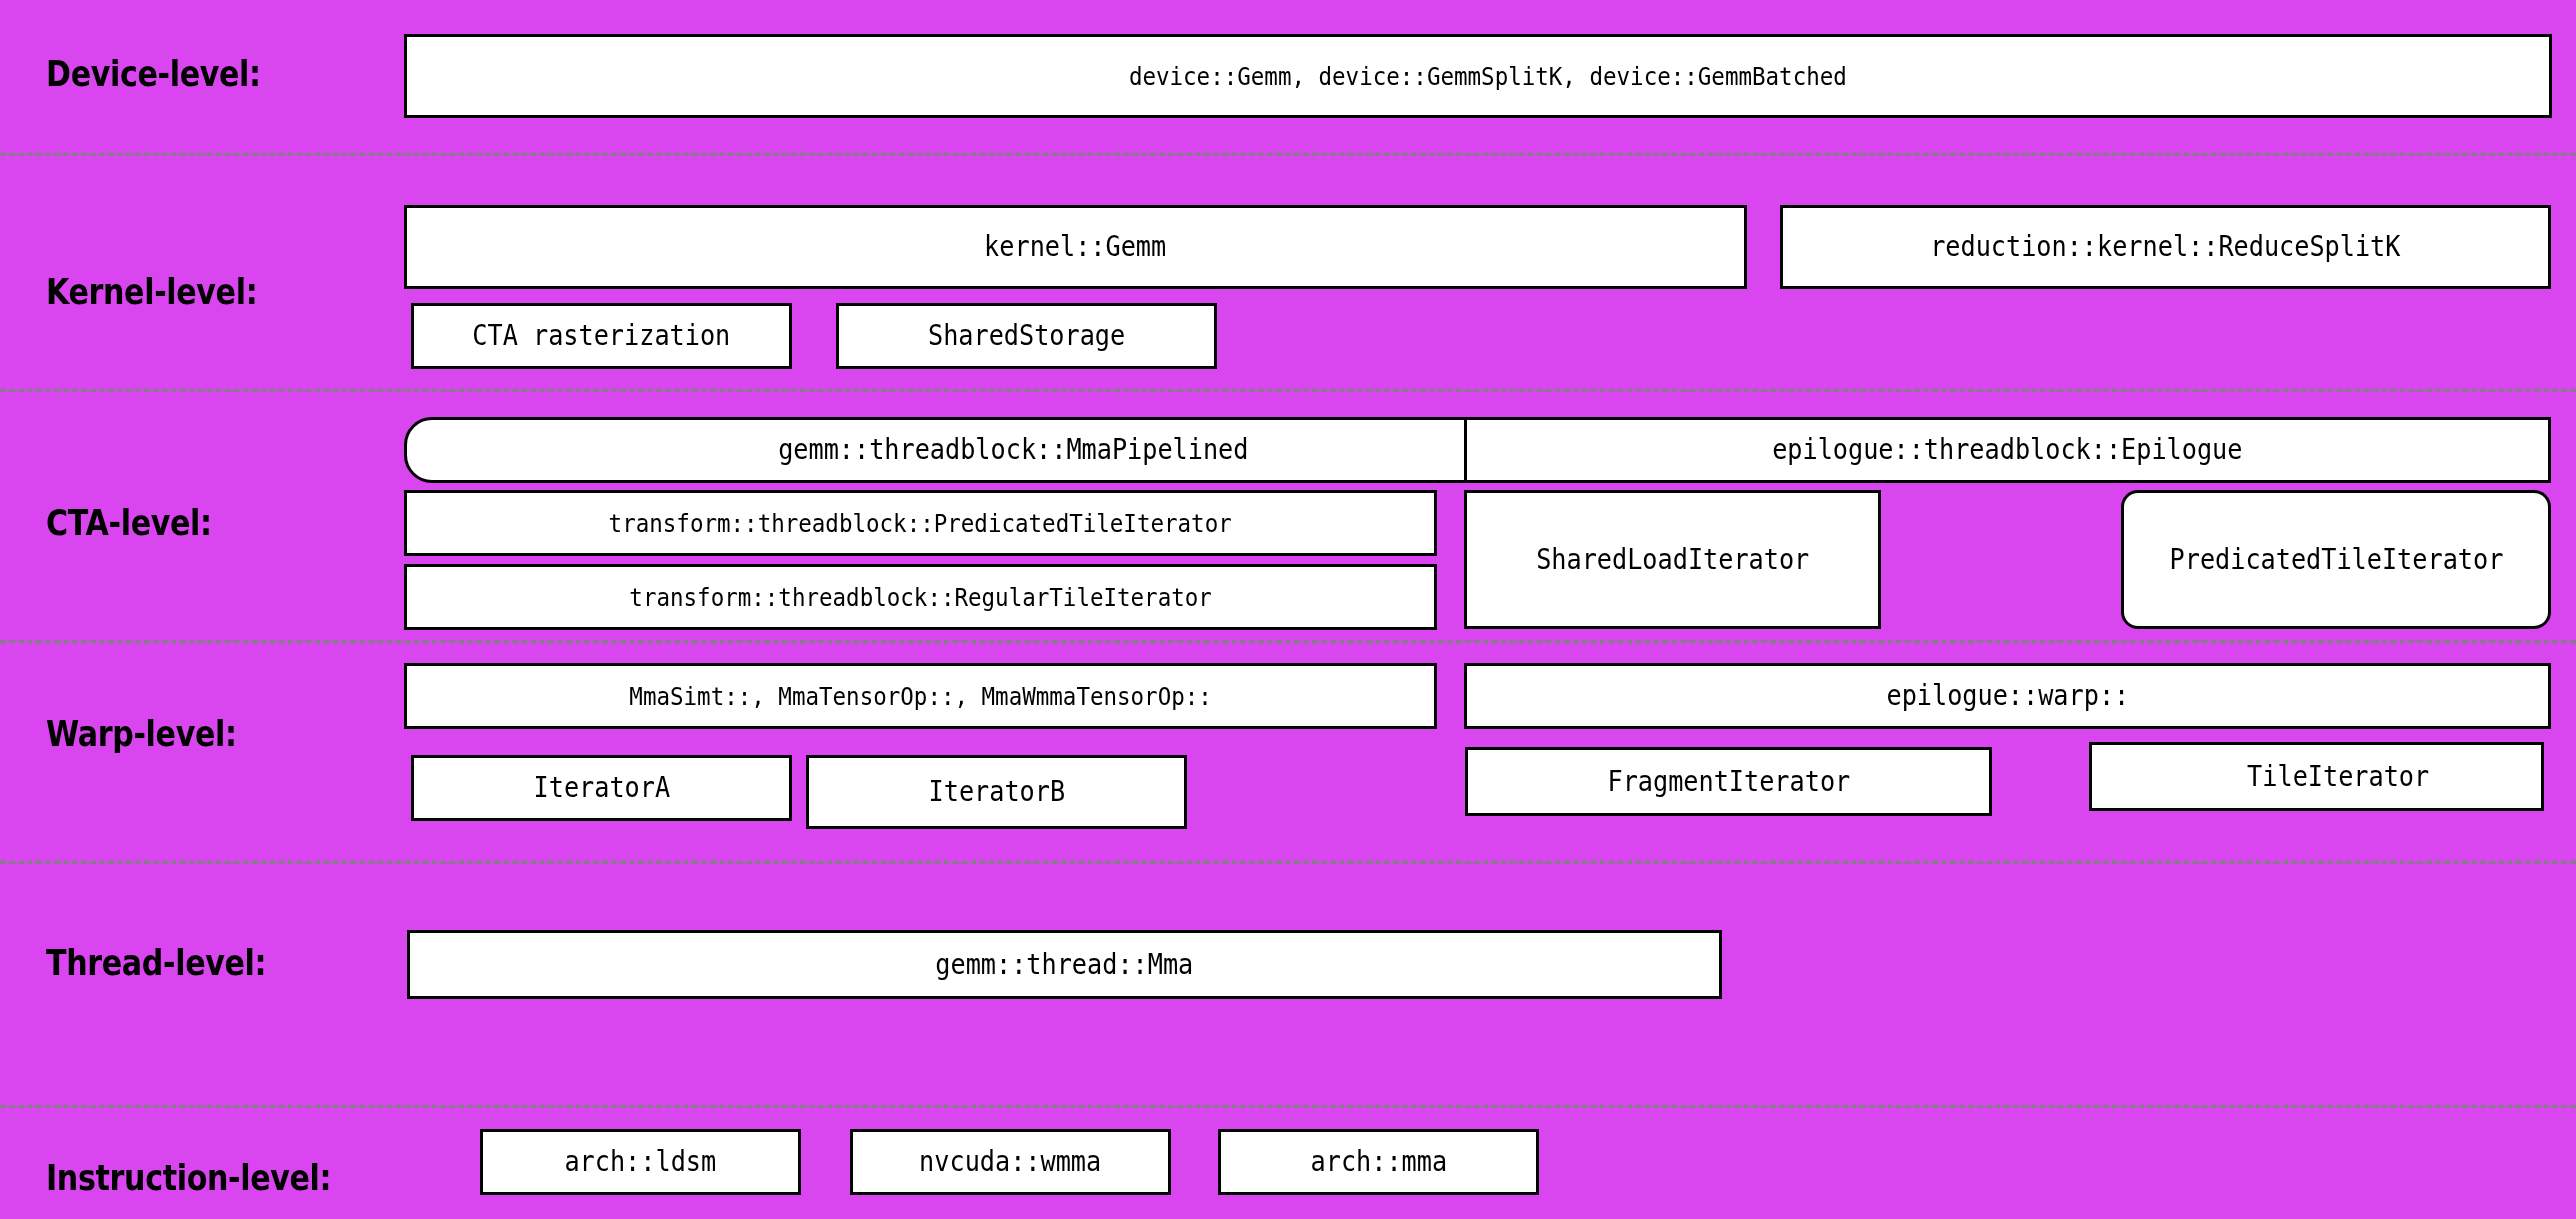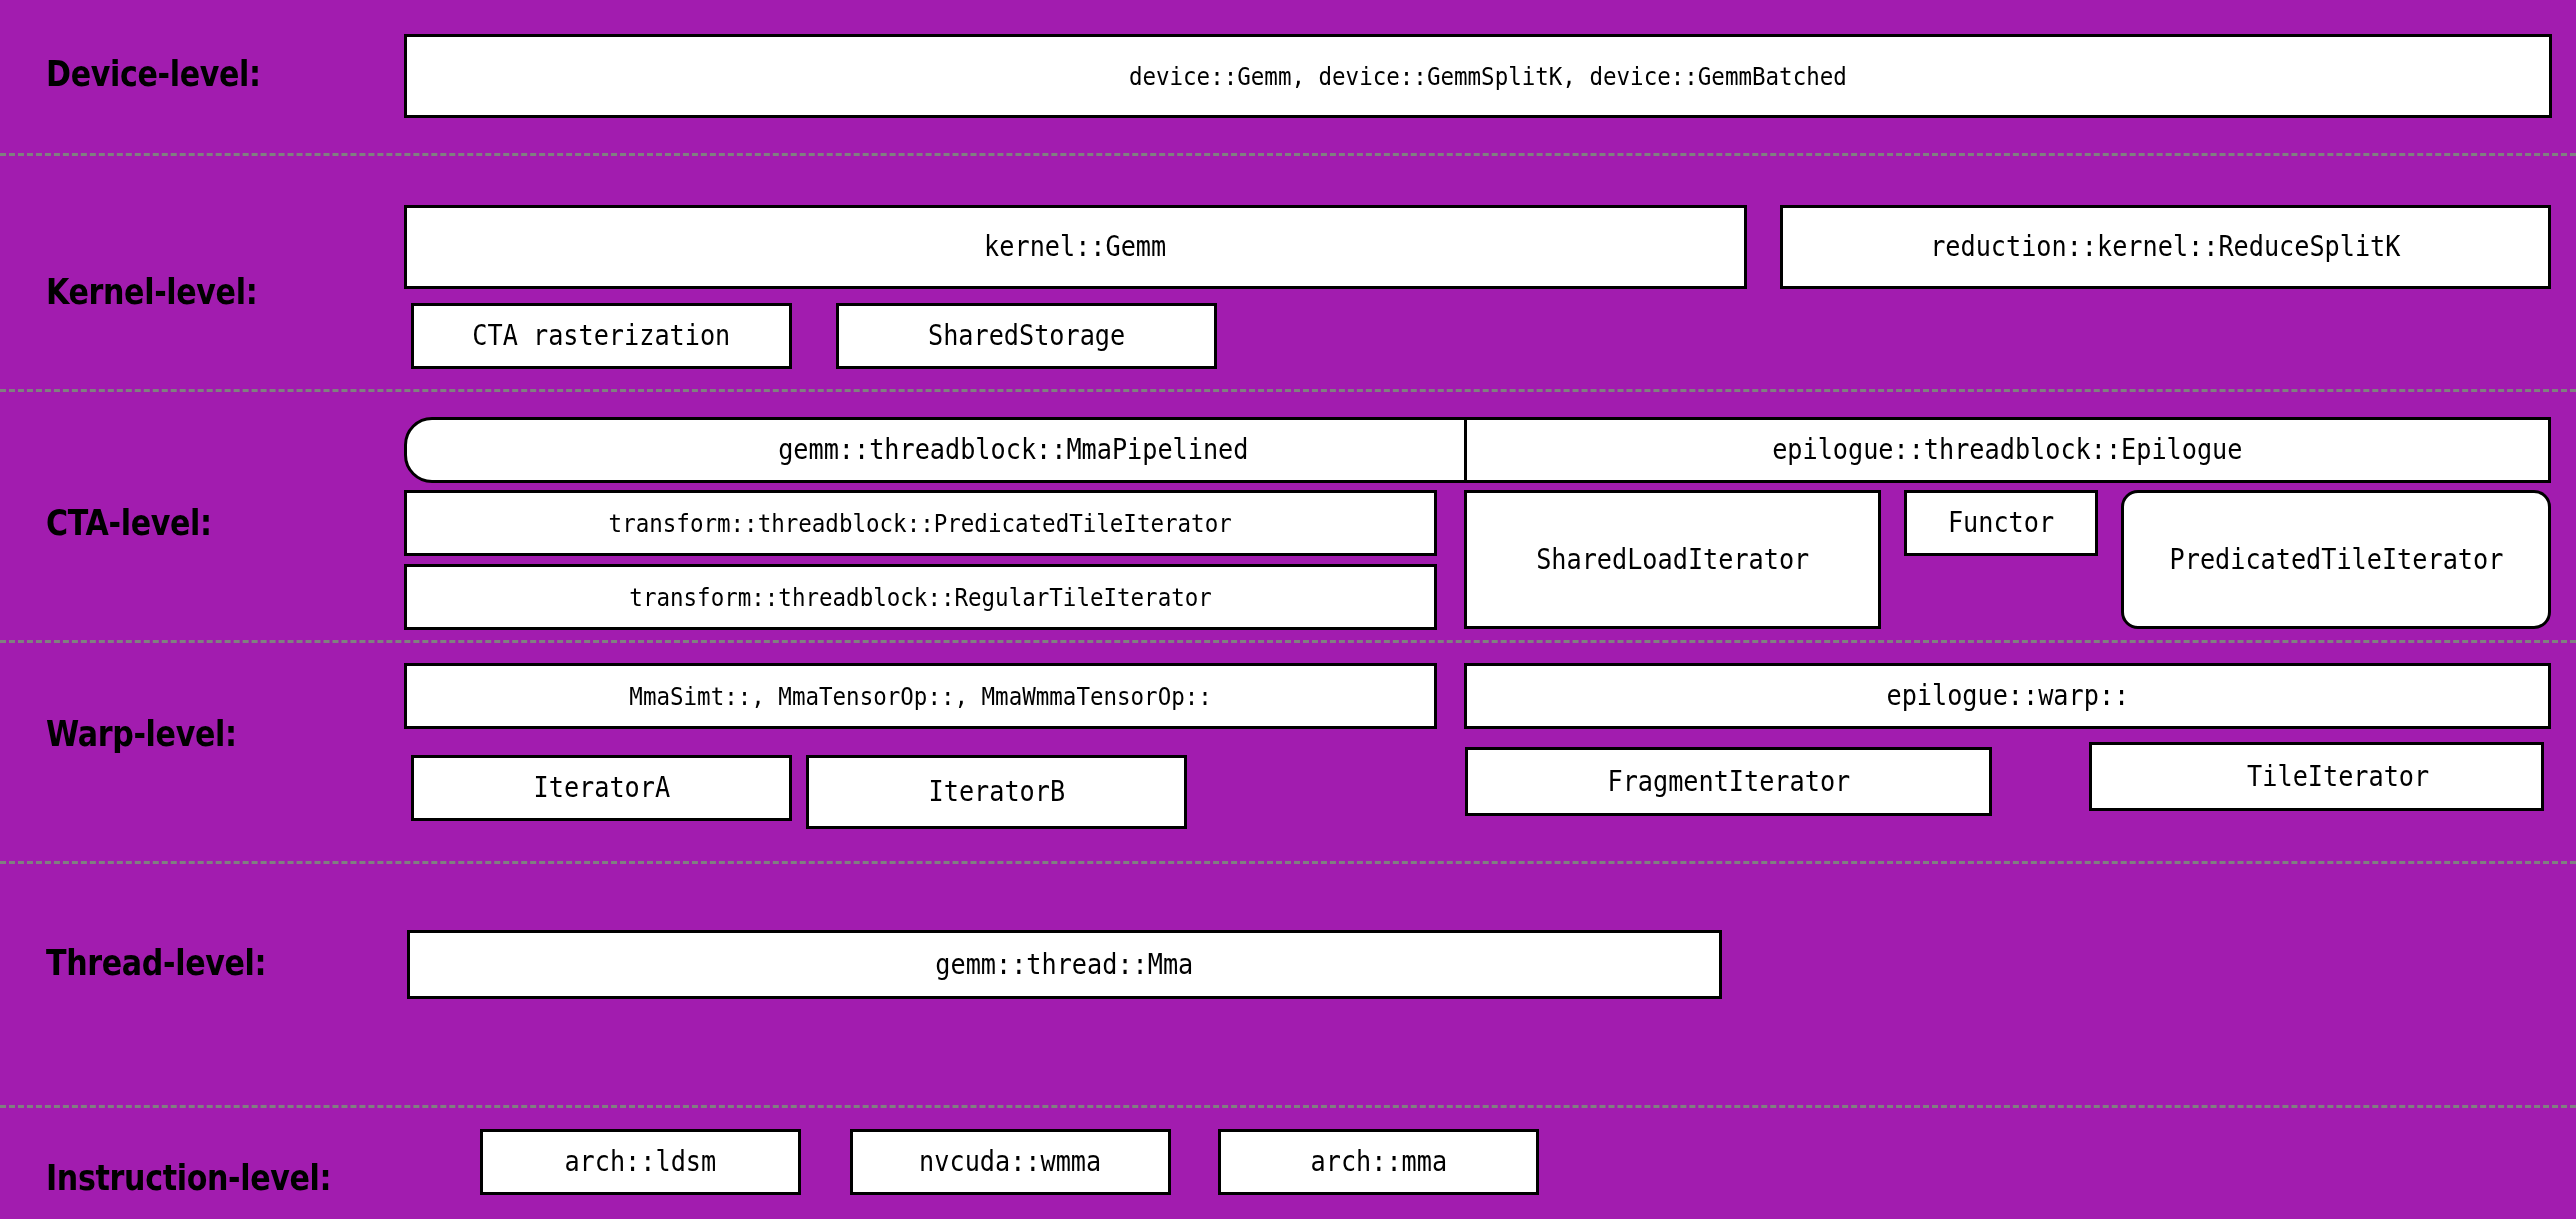--- a/index.html
+++ b/index.html
@@ -4,21 +4,21 @@
 <style>
   html, body {
     margin: 0;
     padding: 0;
     background: #ffffff;
   }
   #canvas {
     position: relative;
     width: 2576px;
     height: 1219px;
-    background: #a21caf;
+    background: #d946ef;
     overflow: hidden;
     font-family: "DejaVu Sans", sans-serif;
   }
   .level-label {
     position: absolute;
     font-family: "DejaVu Sans", sans-serif;
     font-weight: bold;
     font-size: 35px;
     color: #000000;
     white-space: nowrap;
@@ -89,23 +89,20 @@
     </div>
     <div class="box" style="left: 404px; top: 564px; width: 1033px; height: 66px;">
       <span class="box-label small">transform::threadblock::RegularTileIterator</span>
     </div>
     <div class="box" style="left: 1464px; top: 417px; width: 1087px; height: 66px;">
       <span class="box-label">epilogue::threadblock::Epilogue</span>
     </div>
     <div class="box" style="left: 1464px; top: 490px; width: 417px; height: 139px;">
       <span class="box-label">SharedLoadIterator</span>
     </div>
-    <div class="box" style="left: 1904px; top: 490px; width: 194px; height: 66px;">
-      <span class="box-label">Functor</span>
-    </div>
     <div class="box" style="left: 2121px; top: 490px; width: 430px; height: 139px; border-radius: 17px;">
       <span class="box-label">PredicatedTileIterator</span>
     </div>
     <div class="level-label" style="left: 46px; top: 714px;">Warp-level:</div>
     <div class="box" style="left: 404px; top: 663px; width: 1033px; height: 66px;">
       <span class="box-label small">MmaSimt::, MmaTensorOp::, MmaWmmaTensorOp::</span>
     </div>
     <div class="box" style="left: 1464px; top: 663px; width: 1087px; height: 66px;">
       <span class="box-label">epilogue::warp::</span>
     </div>

